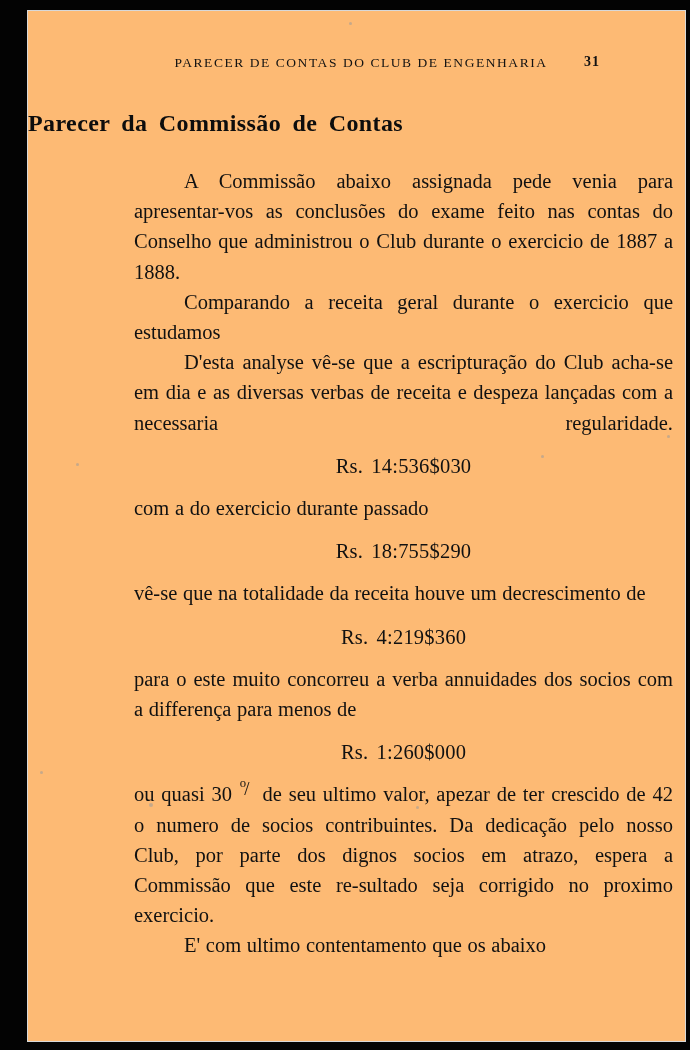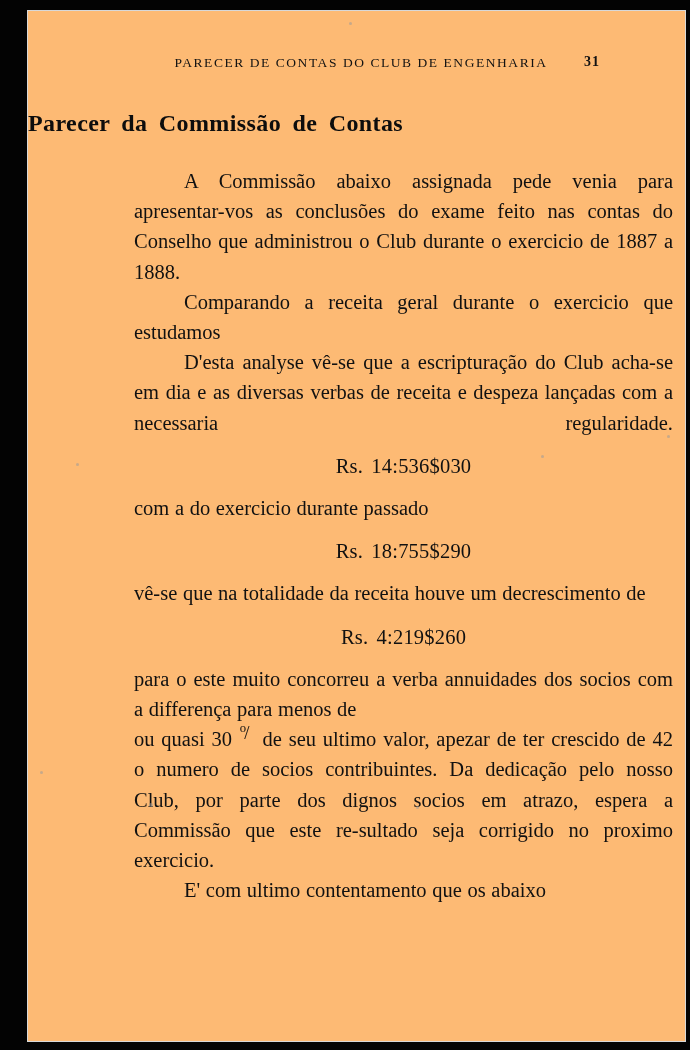--- a/index.html
+++ b/index.html
@@ -171,24 +171,25 @@
     <p class="para indent full-justify">D'esta analyse vê-se que a escripturação do Club acha-se em dia e as diversas verbas de receita e despeza lançadas com a necessaria regularidade.</p>
 
     <p class="amount">Rs.  14:536$030</p>
 
     <p class="para">com a do exercicio durante passado</p>
 
     <p class="amount">Rs.  18:755$290</p>
 
     <p class="para">vê-se que na totalidade da receita houve um decrescimento de</p>
 
-    <p class="amount">Rs.  4:219$260</p>
+    <p class="amount">Rs.  4:219$360</p>
 
     <p class="para">para o este muito concorreu a verba annuidades dos socios com a differença para menos de</p>
 
+    <p class="amount">Rs.  1:260$000</p>
 
     <p class="para full-justify"><span>ou quasi 30 </span><span class="oldstyle-percent"><span class="pct-o">o</span><span class="pct-slash">/</span></span><span> de seu ultimo valor, apezar de ter crescido de  42 o numero de socios  contribuintes. Da dedicação pelo nosso Club, por parte dos dignos socios em atrazo, espera a Commissão que este re-sultado seja corrigido no proximo exercicio.</span></p>
 
     <p class="para indent">E' com ultimo contentamento que os abaixo</p>
 
   </div>
 
   <div class="speck" style="left:48px;  top:452px; width:3px; height:3px;"></div>
   <div class="speck" style="left:513px; top:444px; width:3px; height:3px;"></div>
   <div class="speck" style="left:639px; top:424px; width:3px; height:3px;"></div>

